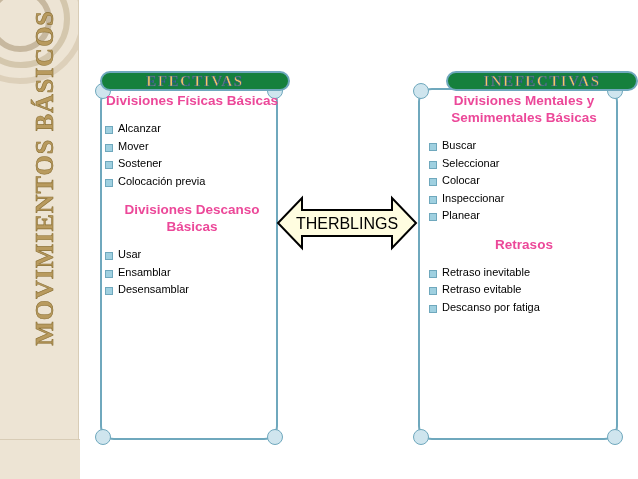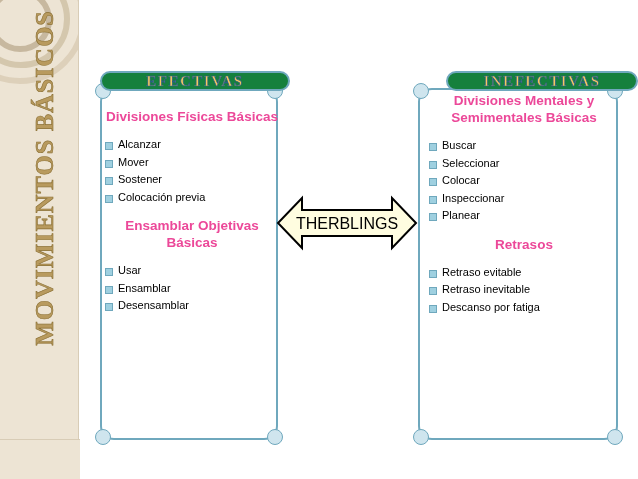--- a/index.html
+++ b/index.html
@@ -71,21 +71,21 @@
   #pill-right{left:446px;top:71px;width:192px;}
   .pill-text{
     font-weight:bold;font-size:15px;letter-spacing:1.5px;
     color:#f6c95f;
     font-family:"Liberation Serif", serif;
     -webkit-text-stroke:0.7px #2a5d86;
   }
 
   
   .content{position:absolute;box-sizing:border-box;}
-  #content-left{left:104px;top:108px;width:176px;}
+  #content-left{left:104px;top:92px;width:176px;}
   #content-right{left:428px;top:92px;width:192px;}
 
   .hdr{
     font-weight:bold;font-size:13.5px;color:#ec4899;text-align:center;
     line-height:17px;
   }
   .hdr.left-hdr{text-align:center;}
   ul.bul{list-style:none;margin:0;padding:0;}
   ul.bul li{
     font-size:11px;color:#000;line-height:17.5px;
@@ -140,21 +140,21 @@
 <div id="content-left" class="content">
   <div class="hdr left-hdr">Divisiones Físicas Básicas</div>
   <div class="spacer"></div>
   <ul class="bul">
     <li>Alcanzar</li>
     <li>Mover</li>
     <li>Sostener</li>
     <li>Colocación previa</li>
   </ul>
   <div class="spacer"></div>
-  <div class="hdr">Ensamblar Objetivas Básicas</div>
+  <div class="hdr">Divisiones Descanso Básicas</div>
   <div class="spacer"></div>
   <ul class="bul">
     <li>Usar</li>
     <li>Ensamblar</li>
     <li>Desensamblar</li>
   </ul>
 </div>
 
 <div id="panel-right" class="panel">
   <div class="knob" style="left:-7px;top:-7px;"></div>
@@ -174,22 +174,22 @@
     <li>Buscar</li>
     <li>Seleccionar</li>
     <li>Colocar</li>
     <li>Inspeccionar</li>
     <li>Planear</li>
   </ul>
   <div class="spacer"></div>
   <div class="hdr">Retrasos</div>
   <div class="spacer"></div>
   <ul class="bul">
+    <li>Retraso inevitable</li>
     <li>Retraso evitable</li>
-    <li>Retraso inevitable</li>
     <li class="wrap-justify">Descanso por fatiga</li>
   </ul>
 </div>
 
 <div id="arrow-wrap">
   <svg width="142" height="66" viewBox="0 0 142 66">
     <polygon points="26,8 26,20 116,20 116,8 140,33 116,58 116,46 26,46 26,58 2,33" fill="#fffde0" stroke="#000000" stroke-width="2" stroke-linejoin="miter"></polygon>
   </svg>
   <div id="arrow-label">THERBLINGS</div>
 </div>

